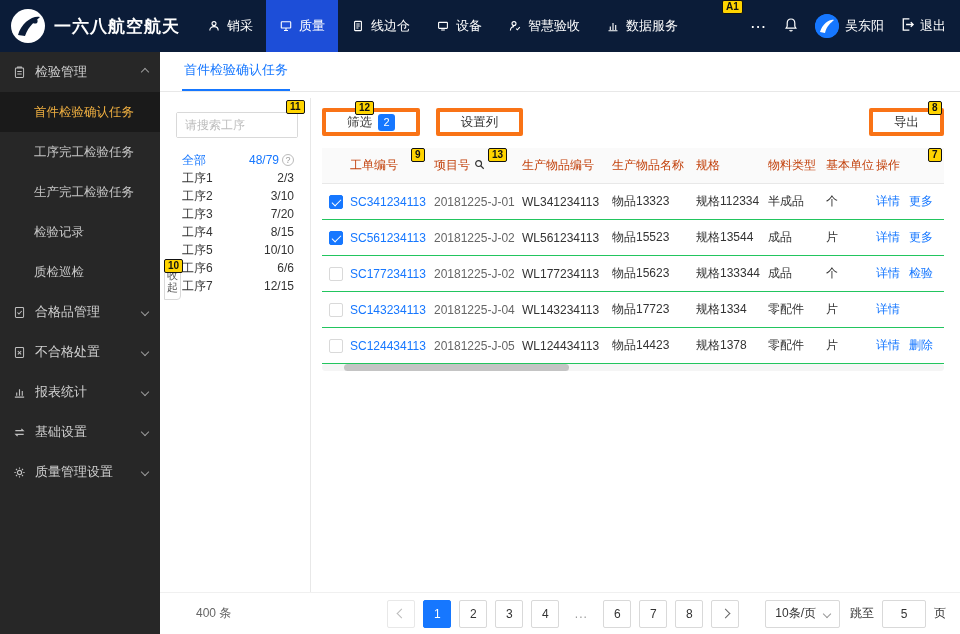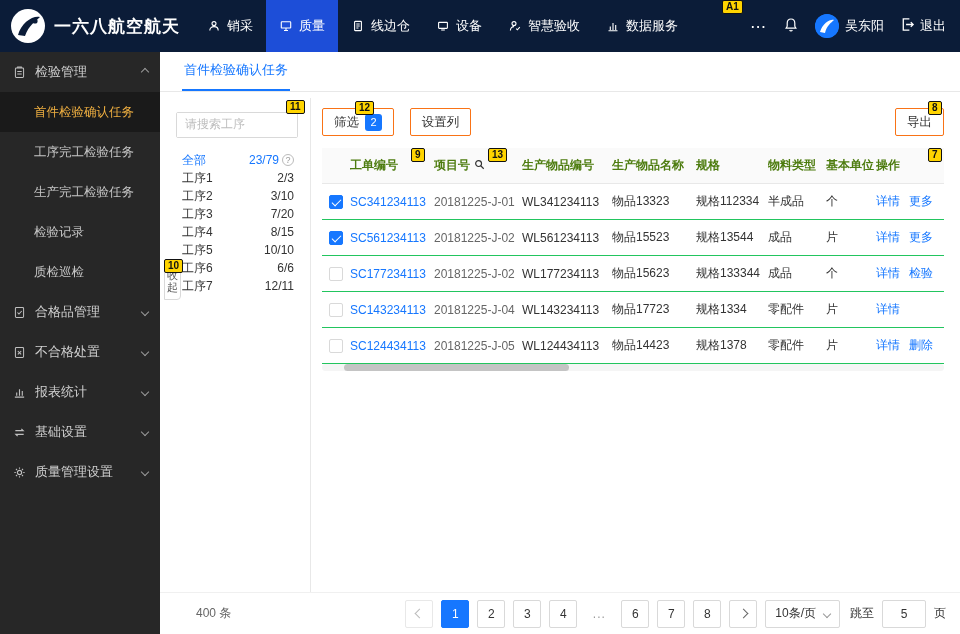--- a/index.html
+++ b/index.html
@@ -31,46 +31,46 @@
   .caret-down{transform:rotate(45deg)}
   .caret-up{transform:rotate(-135deg)}
 
   
   .main{position:absolute;left:160px;top:52px;right:0;bottom:0;background:#fff}
   .tabbar{height:40px;border-bottom:1px solid #e8e8e8;display:flex;align-items:flex-end;padding-left:22px}
   .tab{color:#1677ff;font-size:13px;padding:0 2px 10px;border-bottom:2px solid #1677ff;cursor:pointer;white-space:nowrap}
 
   
   .search-box{position:absolute;left:16px;top:60px;width:122px;height:26px;border:1px solid #d9d9d9;border-radius:2px}
-  .search-box input{width:100%;height:100%;border:none;outline:none;padding:0 8px;font-size:12px;color:#737373;font-family:Liberation Mono, monospace}
+  .search-box input{width:100%;height:100%;border:none;outline:none;padding:0 8px;font-size:12px;color:#737373;font-family:Liberation Sans, sans-serif}
   .search-box input::placeholder{color:#bdbdbd}
   .plist{position:absolute;left:22px;top:100px;width:112px;font-size:12px}
   .prow{display:flex;align-items:center;height:16px;margin-bottom:2px;cursor:pointer}
   .prow .plabel{flex:1}
   .prow.all{color:#1677ff}
   .help{width:12px;height:12px;border:1px solid #bbb;border-radius:50%;margin-left:3px;
         display:inline-flex;align-items:center;justify-content:center;color:#999;font-size:9px}
   .help::after{content:"?"}
   .vdivider{position:absolute;left:150px;top:46px;bottom:40px;width:1px;background:#e8e8e8}
   .collapse-handle{position:absolute;left:4px;top:210px;width:17px;height:38px;border:1px solid #d9d9d9;
         border-radius:0 4px 4px 0;background:#fff;display:flex;flex-direction:column;align-items:center;
         justify-content:center;font-size:11px;color:#555;cursor:pointer;line-height:12px}
 
   
   .toolbar{position:absolute;left:162px;top:56px;right:16px;height:28px}
-  .btn{display:inline-flex;align-items:center;gap:6px;height:28px;padding:0 11px;border:1px solid #f97316;
+  .btn{display:inline-flex;align-items:center;gap:6px;height:28px;padding:0 21px;border:4px solid #f97316;
        border-radius:2px;background:#fff;font-size:12.5px;color:#333;cursor:pointer}
   .btn-export{position:absolute;right:0;top:0}
   .badge-blue{min-width:17px;height:17px;padding:0 3px;border-radius:3px;background:#1677ff;color:#fff;
        font-size:11px;display:inline-flex;align-items:center;justify-content:center}
 
   
   .table{position:absolute;left:162px;top:96px;right:16px}
   .thead{display:flex;height:36px;align-items:center;background:#fafafa;border-bottom:1px solid #e8e8e8;
-         font-weight:bold;font-size:12px;color:#4d7c0f}
+         font-weight:normal;font-size:12px;color:#c2410c}
   .trow{display:flex;height:36px;align-items:center;border-bottom:1px solid #22c55e;font-size:12px}
   .c0{width:28px;display:flex;justify-content:center}
   .c1{width:84px}.c2{width:88px}.c3{width:90px}.c4{width:84px}.c5{width:72px}
   .c6{width:58px}.c7{width:50px}.c8{flex:1;display:flex;gap:9px}
   .cell{white-space:nowrap;overflow:hidden}
   .hcell{display:flex;align-items:center;gap:4px}
   .link{color:#1677ff;cursor:pointer;white-space:nowrap}
   .trow:first-child .link-order{font-weight:bold;color:#2a47c9}
   .muted{color:#666}
   .cb{width:14px;height:14px;border:1px solid #d9d9d9;border-radius:2px;background:#fff;cursor:pointer}
@@ -86,21 +86,21 @@
           display:flex;align-items:center;padding:0 14px 0 36px;font-size:12px;color:#666}
   .pager{margin-left:auto;display:flex;align-items:center;gap:8px}
   .pbtn{width:28px;height:28px;border:1px solid #d9d9d9;border-radius:2px;background:#fff;display:flex;
         align-items:center;justify-content:center;font-size:12px;color:#333;cursor:pointer}
   .pbtn.active{background:#1677ff;border-color:#1677ff;color:#fff}
   .pbtn.ellipsis{border:none;color:#999;letter-spacing:1px}
   .pbtn.disabled{color:#ccc;border-color:#e8e8e8}
   .chev-l{width:7px;height:7px;border-left:1.5px solid #bbb;border-bottom:1.5px solid #bbb;transform:rotate(45deg)}
   .chev-r{width:7px;height:7px;border-right:1.5px solid #666;border-top:1.5px solid #666;transform:rotate(45deg)}
   .size-select{height:28px;border:1px solid #d9d9d9;border-radius:2px;display:flex;align-items:center;
-        gap:8px;padding:4px 9px;cursor:pointer;color:#333;margin-left:8px}
+        gap:8px;padding:4px 9px;cursor:pointer;color:#333;margin-left:26px}
   .size-select .caret-down{border-color:#999}
   .jump-input{width:44px;height:28px;border:1px solid #d9d9d9;border-radius:2px;text-align:center;
         font-size:12px;color:#333;outline:none;font-family:inherit}
   .jumpwrap{display:flex;align-items:center;gap:8px;margin-left:10px;color:#333}
 
   
   .marker{position:absolute;background:#ffd400;border:1px solid #111;color:#111;font-size:10px;
           font-weight:bold;height:14px;line-height:12px;padding:0 3px;border-radius:2px;z-index:60}
 </style>
 </head>
@@ -270,21 +270,21 @@
   <div class="tabbar">
     <span class="tab">首件检验确认任务</span>
   </div>
 
   <div class="search-box">
     <input placeholder="请搜索工序" style="">
   </div>
   <div class="plist">
     <div class="prow all">
       <span class="plabel">全部</span>
-      <span>23/79</span>
+      <span>48/79</span>
       <span class="help"></span>
     </div>
     <div class="prow">
         <span class="plabel">工序1</span>
         <span>2/3</span>
       </div>
     <div class="prow">
         <span class="plabel">工序2</span>
         <span>3/10</span>
       </div>
@@ -299,21 +299,21 @@
     <div class="prow">
         <span class="plabel">工序5</span>
         <span>10/10</span>
       </div>
     <div class="prow">
         <span class="plabel">工序6</span>
         <span>6/6</span>
       </div>
     <div class="prow">
         <span class="plabel">工序7</span>
-        <span>12/11</span>
+        <span>12/15</span>
       </div>
   </div>
   <div class="vdivider"></div>
   <div class="collapse-handle">
     <span>收</span>
     <span>起</span>
   </div>
 
   <div class="toolbar">
     <span class="btn">

